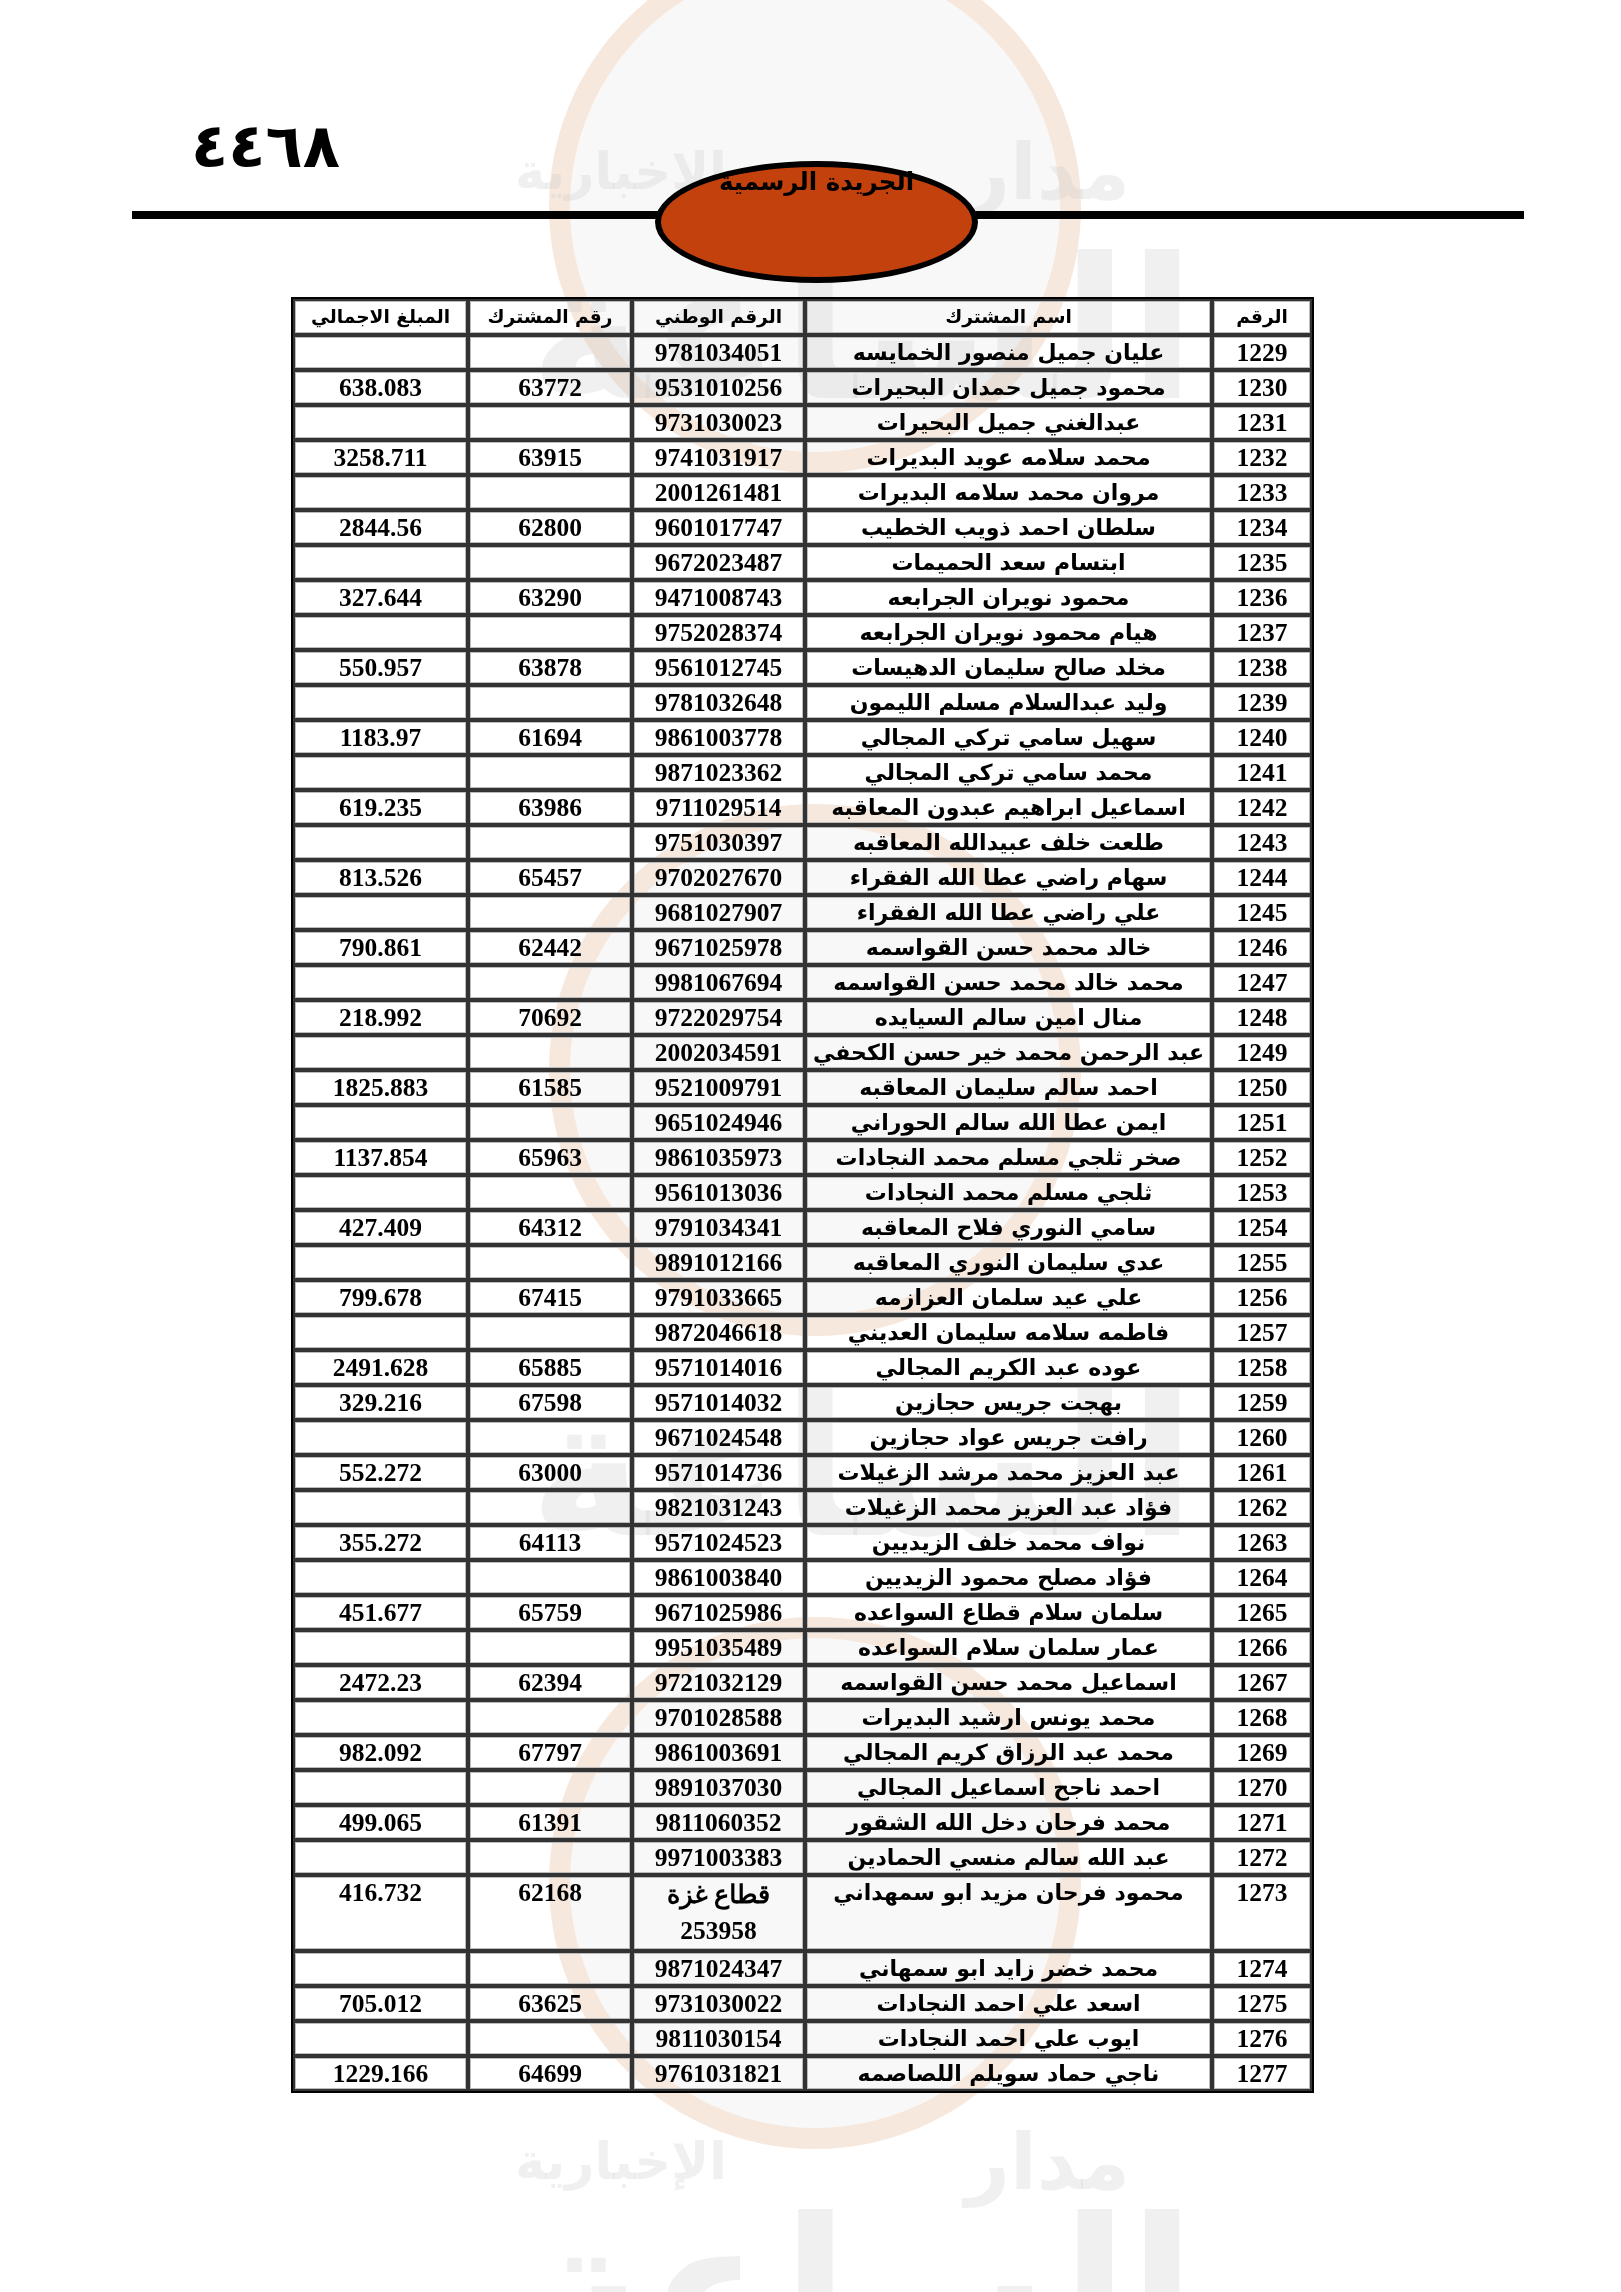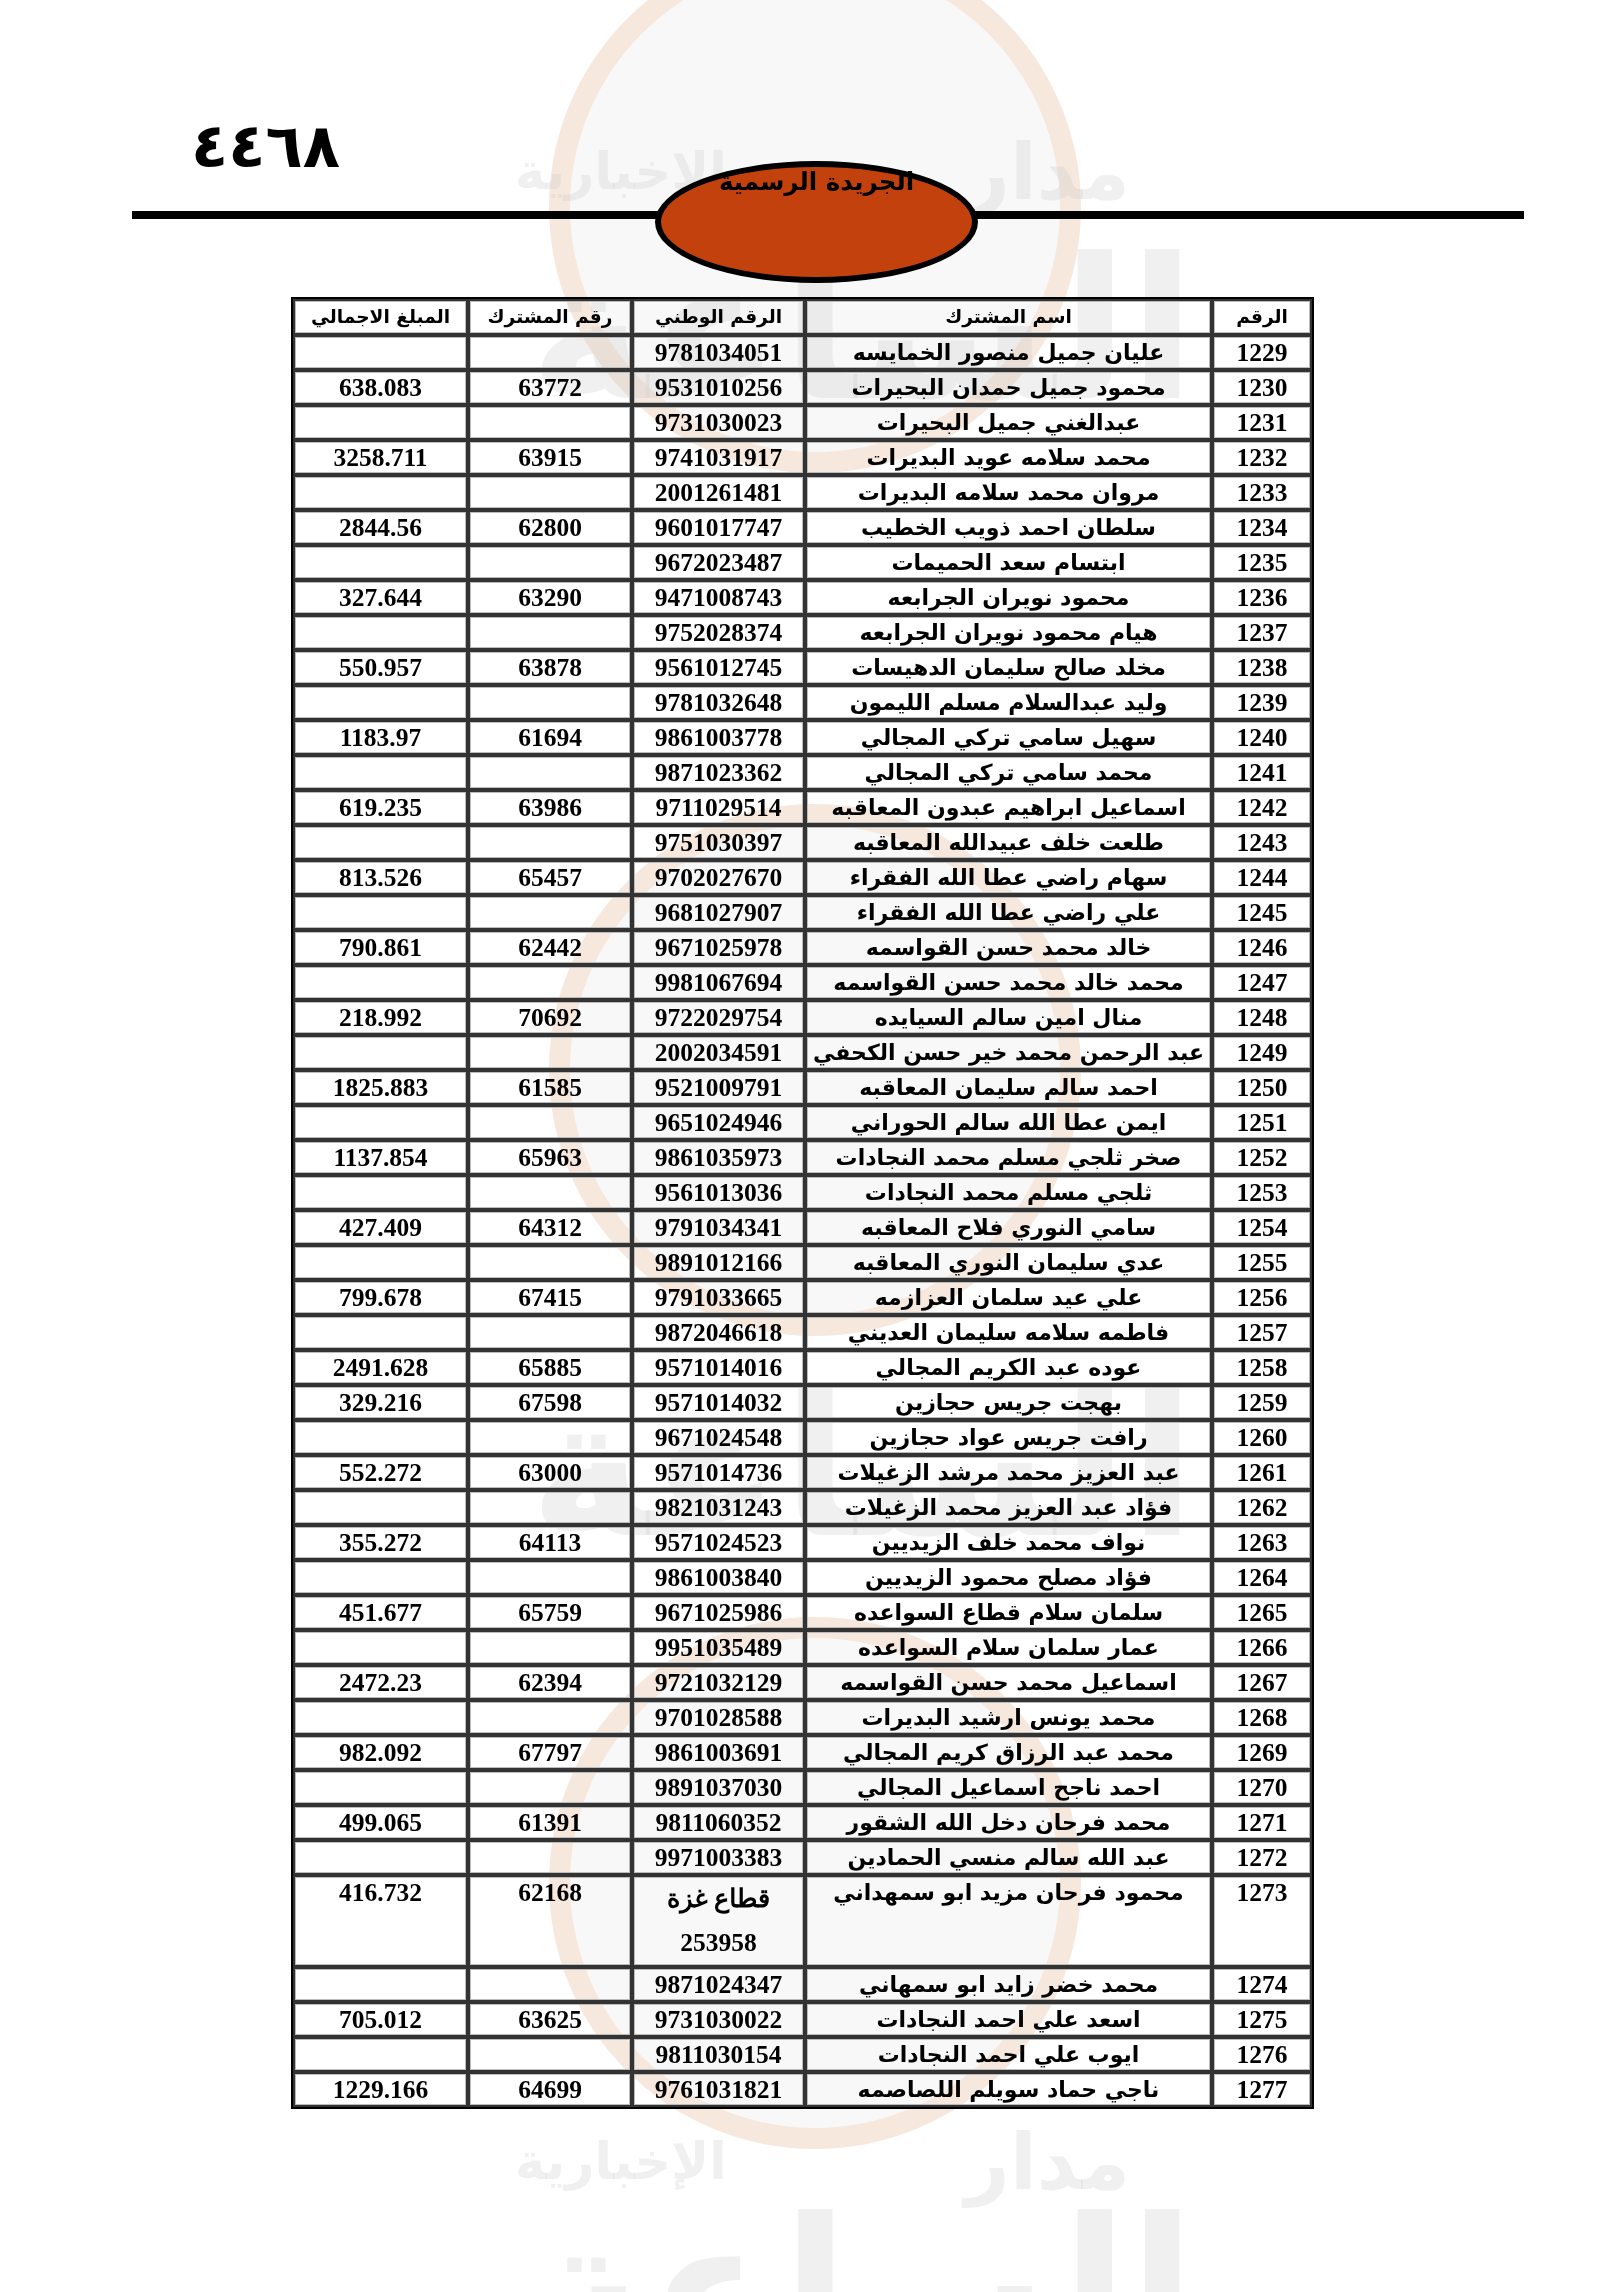--- a/index.html
+++ b/index.html
@@ -25,21 +25,21 @@
   table.ledger { position: absolute; left: 291px; top: 297px; width: 1018px;
                  border-collapse: separate; border-spacing: 0;
                  border: 2.9px double #000; direction: rtl; table-layout: fixed; }
   table.ledger th, table.ledger td { border: 2px solid #333; box-shadow: inset 0 0 0 1px #bbb;
                  text-align: center; vertical-align: top; height: 31px; padding: 0 5.9px;
                  overflow: hidden; white-space: nowrap; }
   table.ledger th { font-family: "DejaVu Sans", sans-serif; font-weight: bold; font-size: 18.6px;
                     height: 32px; line-height: 31px; }
   td.num { font-family: "Liberation Serif", serif; font-weight: bold; font-size: 25.5px; line-height: 31px; }
   td.name { font-family: "DejaVu Sans", sans-serif; font-weight: bold; font-size: 22px; line-height: 31px; }
-  td.national.multi { white-space: normal; line-height: 44px; }
+  td.national.multi { white-space: normal; line-height: 36px; }
   tr.tall td { height: 67px; }
 </style>
 </head>
 <body>
 
 <div class="wm wm-clock" style="left:549px; top:-59px; width:490px; height:490px;"></div>
 <div class="wm wm-clock" style="left:549px; top:804px; width:490px; height:490px;"></div>
 <div class="wm wm-clock" style="left:549px; top:1617px; width:490px; height:490px;"></div>
 <div class="wm wm-text" style="left:515px; top:142px; font-size:51px;">الإخبارية</div>
 <div class="wm wm-text" style="left:965px; top:127px; font-size:78px;">مدار</div>

